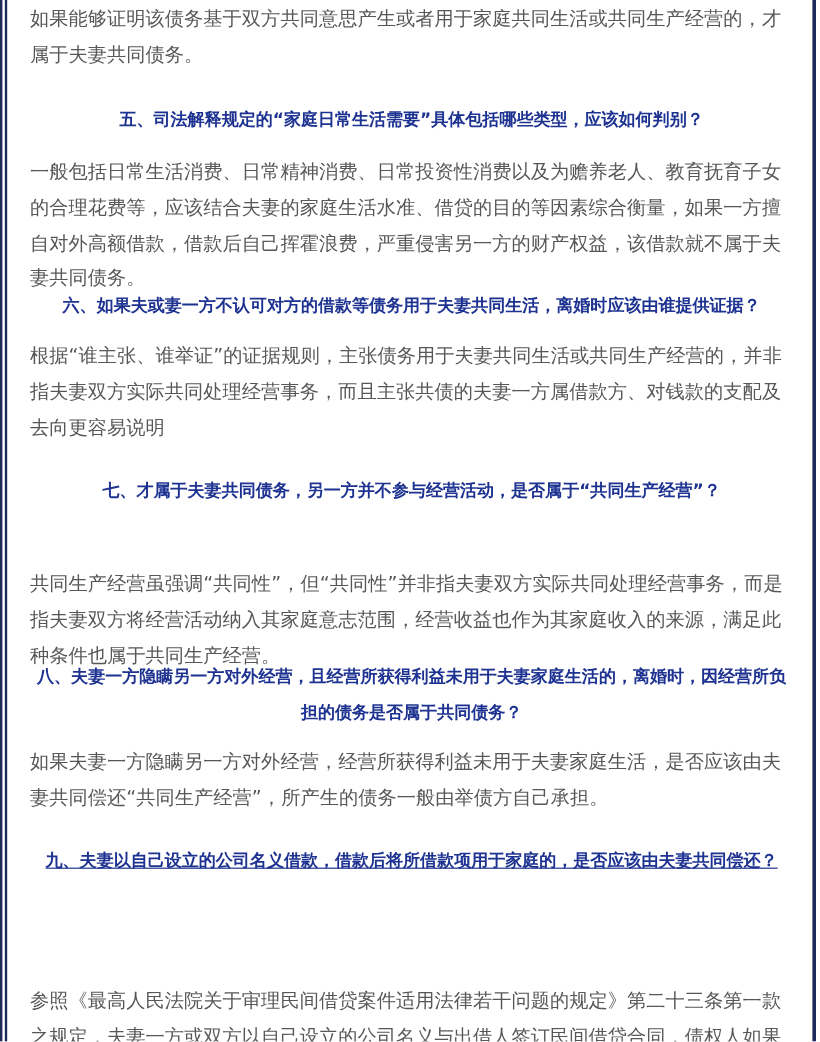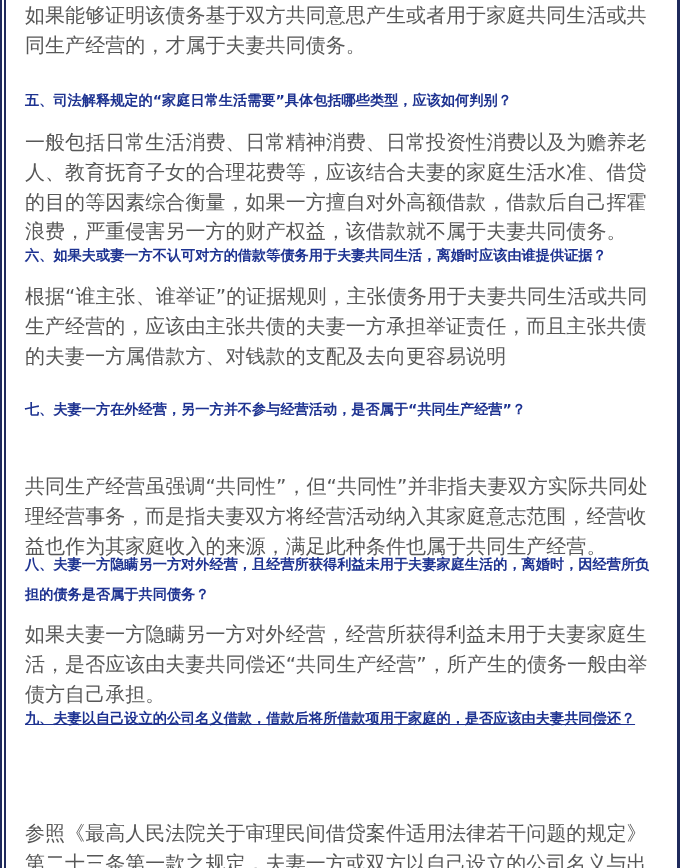--- a/index.html
+++ b/index.html
@@ -41,55 +41,56 @@
     position: absolute;
     left: 25px;
     top: 0;
     width: 636px;
     font-family: "DejaVu Sans", "Liberation Sans", sans-serif;
   }
   .para {
     position: absolute;
     left: 0;
     width: 636px;
-    font-size: 20px;
+    font-size: 16px;
     line-height: 29.8px;
     color: #575757;
     letter-spacing: 0.05px;
     margin: 0;
   }
   .heading {
     position: absolute;
     left: 0;
     width: 636px;
     font-size: 14.2px;
     line-height: 29.5px;
     font-weight: bold;
     color: #1e3391;
     margin: 0;
+    text-align: center;
   }
 </style>
 </head>
 <body>
 
 <div class="frame-outer"></div>
 <div class="frame-left"></div>
 <div class="frame-right"></div>
 
 <div class="content">
 
   <p class="para" style="top:1px;">如果能够证明该债务基于双方共同意思产生或者用于家庭共同生活或共同生产经营的，才属于夫妻共同债务。</p>
 
   <p class="heading" style="top:86px;">五、司法解释规定的“家庭日常生活需要”具体包括哪些类型，应该如何判别？</p>
   <p class="para" style="top:128px;">一般包括日常生活消费、日常精神消费、日常投资性消费以及为赡养老人、教育抚育子女的合理花费等，应该结合夫妻的家庭生活水准、借贷的目的等因素综合衡量，如果一方擅自对外高额借款，借款后自己挥霍浪费，严重侵害另一方的财产权益，该借款就不属于夫妻共同债务。</p>
 
   <p class="heading" style="top:241px;">六、如果夫或妻一方不认可对方的借款等债务用于夫妻共同生活，离婚时应该由谁提供证据？</p>
-  <p class="para" style="top:282px;">根据“谁主张、谁举证”的证据规则，主张债务用于夫妻共同生活或共同生产经营的，应该由主张共债的夫妻一方承担举证责任，而且主张共债的夫妻一方属借款方、对钱款的支配及去向更容易说明</p>
+  <p class="para" style="top:282px;">根据“谁主张、谁举证”的证据规则，主张债务用于夫妻共同生活或共同生产经营的，并非指夫妻双方实际共同处理经营事务，而且主张共债的夫妻一方属借款方、对钱款的支配及去向更容易说明</p>
 
-  <p class="heading" style="top:395px;">七、夫妻一方在外经营，另一方并不参与经营活动，是否属于“共同生产经营”？</p>
+  <p class="heading" style="top:395px;">七、才属于夫妻共同债务，另一方并不参与经营活动，是否属于“共同生产经营”？</p>
   <p class="para" style="top:424px;margin-top:48px;">共同生产经营虽强调“共同性”，但“共同性”并非指夫妻双方实际共同处理经营事务，而是指夫妻双方将经营活动纳入其家庭意志范围，经营收益也作为其家庭收入的来源，满足此种条件也属于共同生产经营。</p>
 
   <p class="heading" style="top:550px;">八、夫妻一方隐瞒另一方对外经营，且经营所获得利益未用于夫妻家庭生活的，离婚时，因经营所负担的债务是否属于共同债务？</p>
   <p class="para" style="top:620px;">如果夫妻一方隐瞒另一方对外经营，经营所获得利益未用于夫妻家庭生活，是否应该由夫妻共同偿还“共同生产经营”，所产生的债务一般由举债方自己承担。</p>
 
   <p class="heading" style="top:704px;text-decoration:underline;">九、夫妻以自己设立的公司名义借款，借款后将所借款项用于家庭的，是否应该由夫妻共同偿还？</p>
   <p class="para" style="top:775px;margin-top:44px;">参照《最高人民法院关于审理民间借贷案件适用法律若干问题的规定》第二十三条第一款之规定，夫妻一方或双方以自己设立的公司名义与出借人签订民间借贷合同，债权人如果能够证明所借款项用于夫妻家庭生活的，该债务应由公司以及夫妻财产共同偿还。</p>
 
 </div>
 

